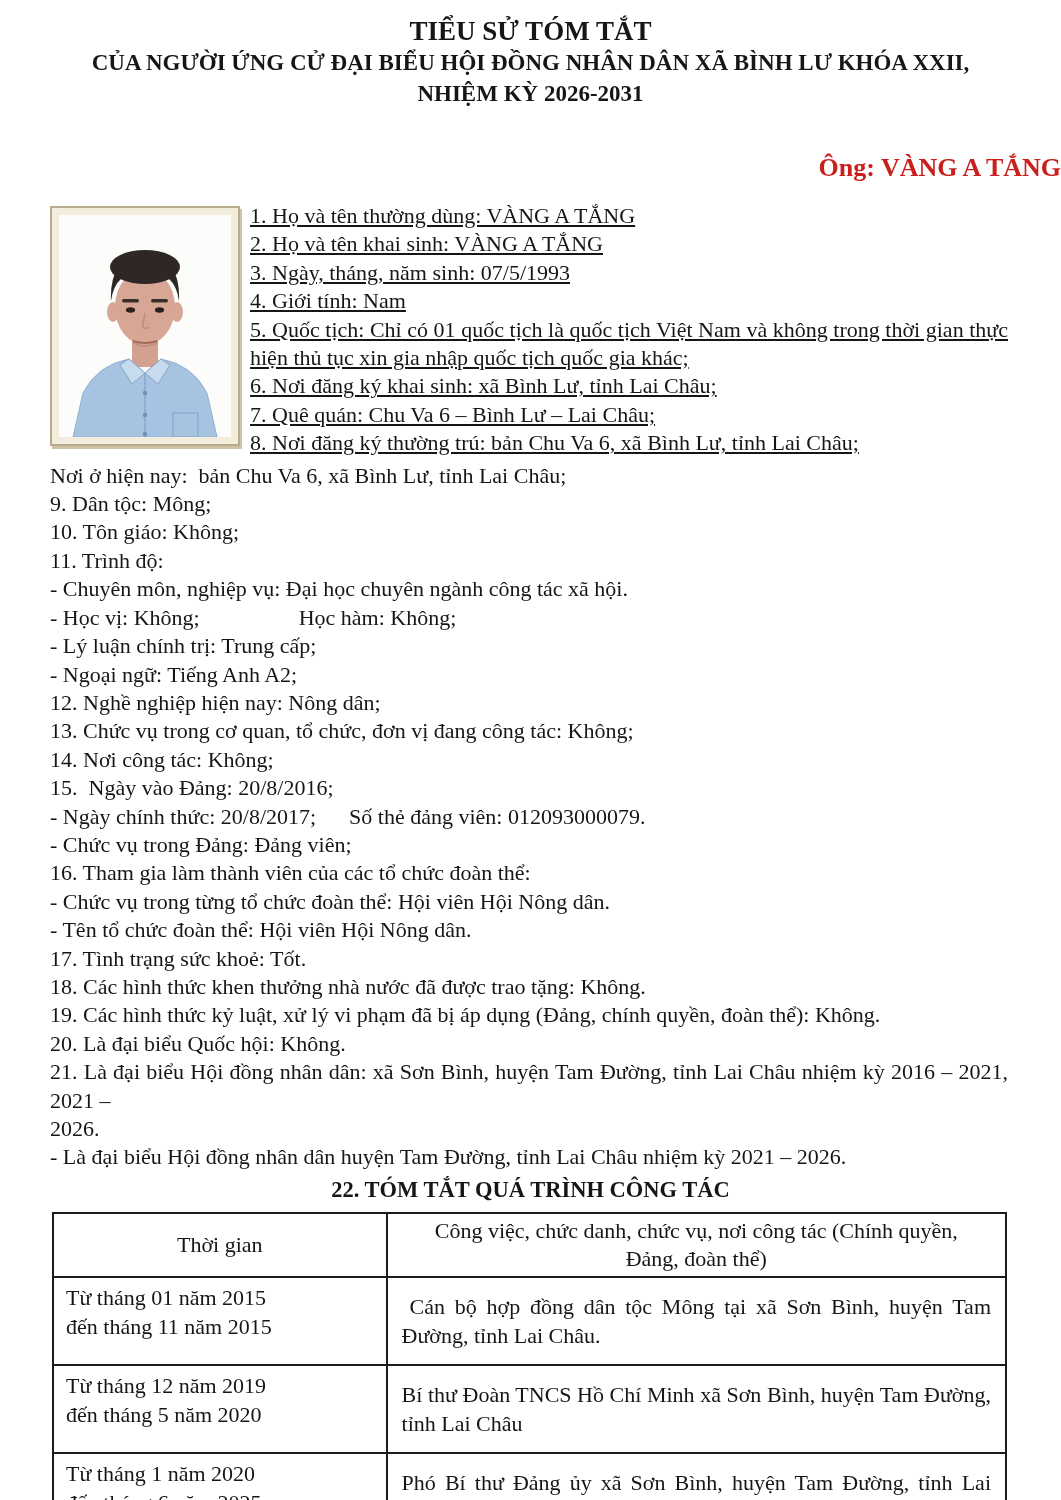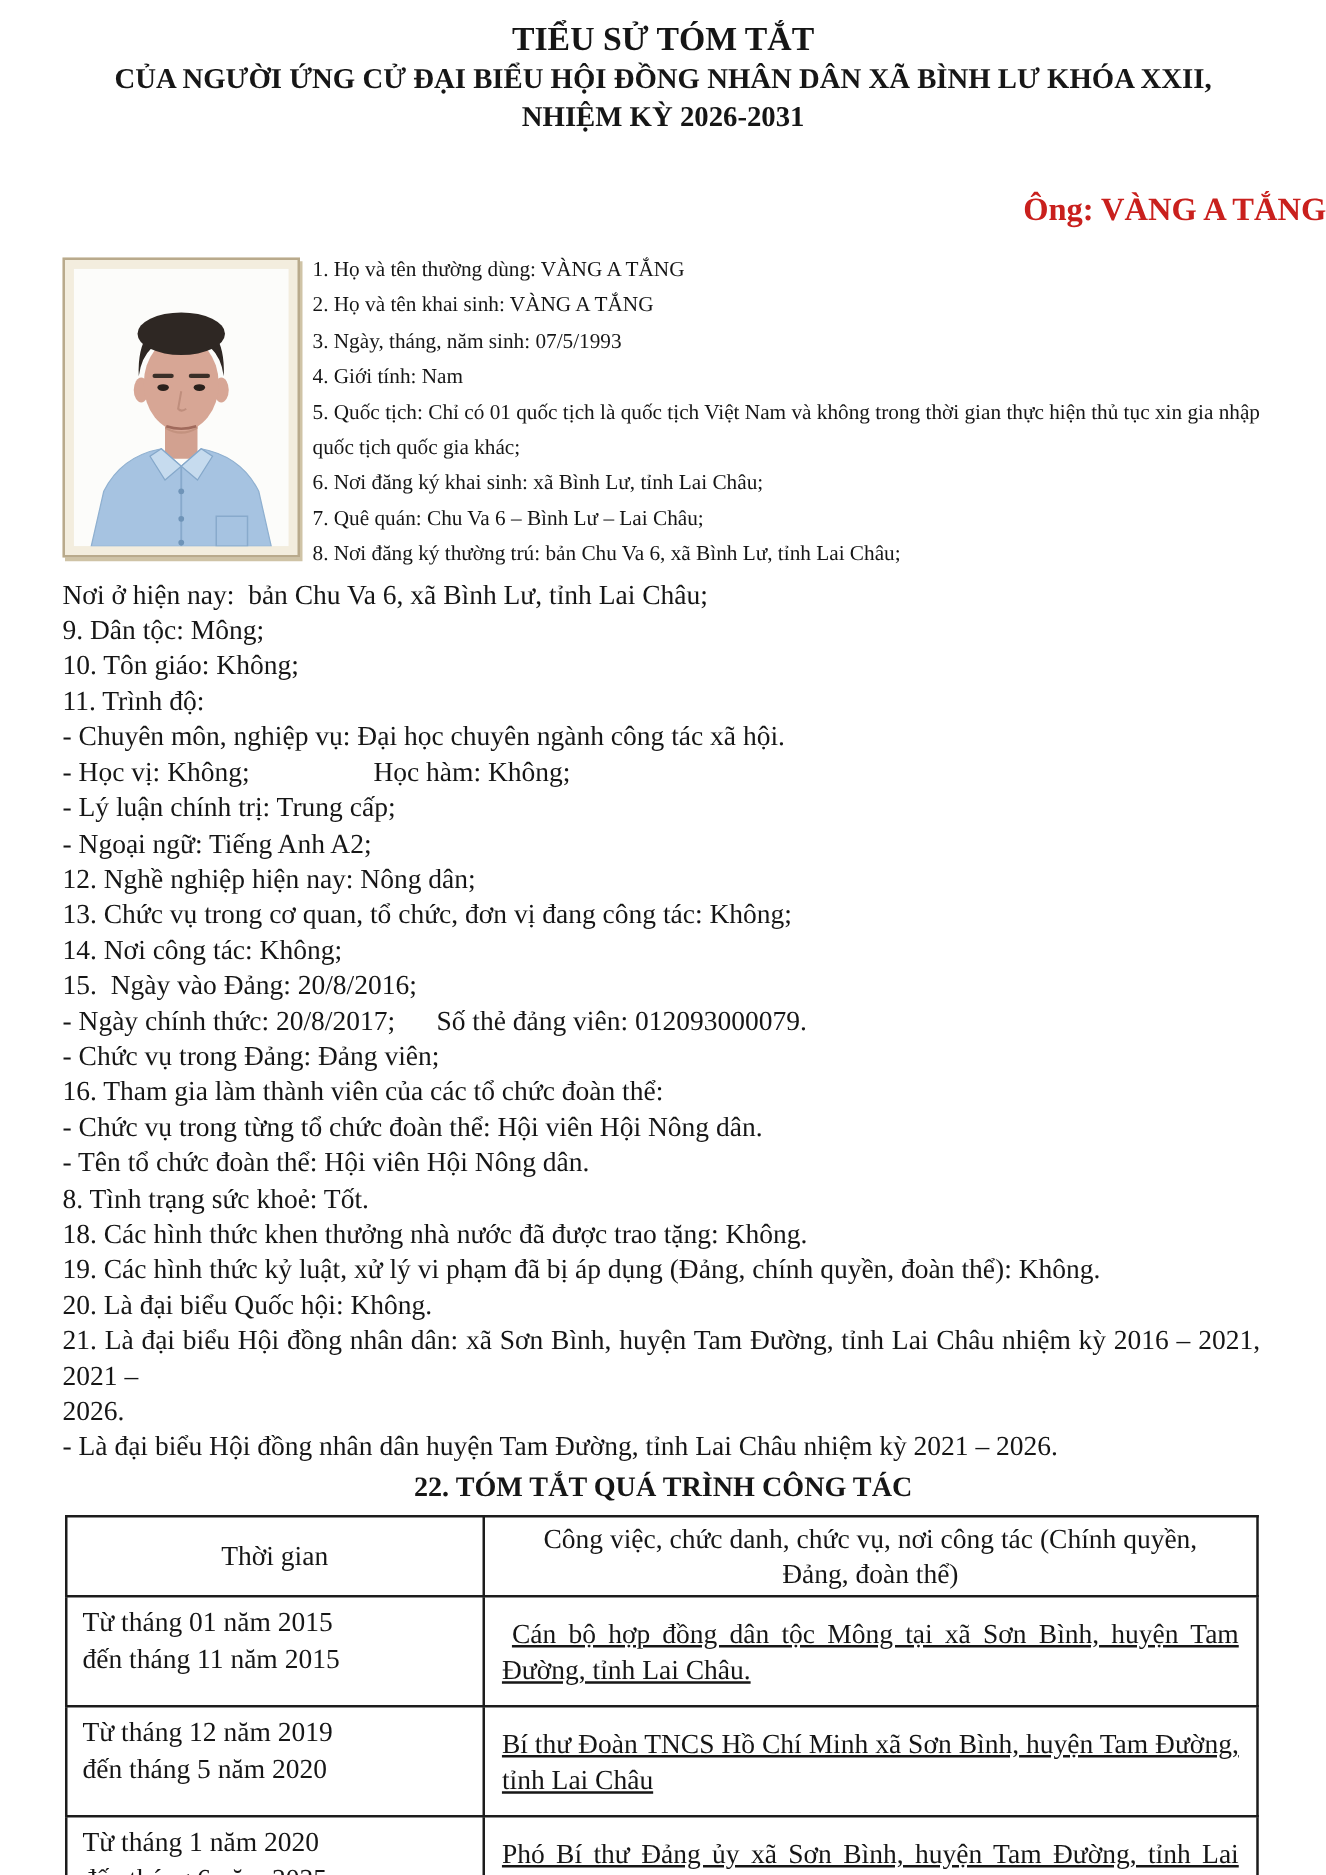--- a/index.html
+++ b/index.html
@@ -26,32 +26,32 @@
     color:var(--accent-red);
   }
   
   .bio-top{display:flex;margin:21px 53px 0 50px;}
   figure.photo{
     flex:none;margin:2px 10px 0 0;padding:7px;width:172px;height:222px;
     border:2px solid var(--frame-tan);background:var(--frame-mat);
     box-shadow:2px 3px 0 #cfc3a6;
   }
   figure.photo svg{display:block;width:172px;height:222px;}
-  .beside{flex:1;font-size:17px;line-height:28.4px;text-align:justify;margin-top:-2px;}
+  .beside{flex:1;font-size:22px;line-height:28.4px;text-align:justify;margin-top:-2px;text-decoration:underline;}
   
   .full{margin:4px 53px 0 50px;font-size:22px;line-height:28.4px;text-align:justify;}
   .full .line:nth-child(23){text-align-last:justify;}
   
   .section-title{margin:4px 0 8px;text-align:center;font-weight:bold;font-size:22.5px;line-height:28px;}
   table.work{border-collapse:collapse;width:955px;margin-left:52px;font-size:22px;}
   table.work col.c1{width:35%;}
   table.work th,table.work td{border:2px solid #1c1c1c;vertical-align:middle;}
   table.work th{font-weight:normal;text-align:center;padding:3px 22px;line-height:28px;height:56px;}
   td.time{padding:2px 8px 20px 12px;line-height:29px;}
-  td.job{padding:14px 14px;line-height:29px;text-align:justify;text-decoration:underline;}
+  td.job{padding:14px 14px;line-height:29px;text-align:justify;}
   td.job.indent{text-indent:8px;}
 </style>
 </head>
 <body>
 
 <div class="page">
 
   <header class="doc-header">
     <div class="t1">TIỂU SỬ TÓM TẮT</div>
     <div class="t2">CỦA NGƯỜI ỨNG CỬ ĐẠI BIỂU HỘI ĐỒNG NHÂN DÂN XÃ BÌNH LƯ KHÓA XXII,</div>
@@ -113,21 +113,21 @@
       <div class="line">- Ngoại ngữ: Tiếng Anh A2;</div>
       <div class="line">12. Nghề nghiệp hiện nay: Nông dân;</div>
       <div class="line">13. Chức vụ trong cơ quan, tổ chức, đơn vị đang công tác: Không;</div>
       <div class="line">14. Nơi công tác: Không;</div>
       <div class="line">15.&nbsp; Ngày vào Đảng: 20/8/2016;</div>
       <div class="line">- Ngày chính thức: 20/8/2017;&nbsp;&nbsp;&nbsp;&nbsp;&nbsp;&nbsp;Số thẻ đảng viên: 012093000079.</div>
       <div class="line">- Chức vụ trong Đảng: Đảng viên;</div>
       <div class="line">16. Tham gia làm thành viên của các tổ chức đoàn thể:</div>
       <div class="line">- Chức vụ trong từng tổ chức đoàn thể: Hội viên Hội Nông dân.</div>
       <div class="line">- Tên tổ chức đoàn thể: Hội viên Hội Nông dân.</div>
-      <div class="line">8. Tình trạng sức khoẻ: Tốt.</div>
+      <div class="line">17. Tình trạng sức khoẻ: Tốt.</div>
       <div class="line">18. Các hình thức khen thưởng nhà nước đã được trao tặng: Không.</div>
       <div class="line">19. Các hình thức kỷ luật, xử lý vi phạm đã bị áp dụng (Đảng, chính quyền, đoàn thể): Không.</div>
       <div class="line">20. Là đại biểu Quốc hội: Không.</div>
       <div class="line">21. Là đại biểu Hội đồng nhân dân: xã Sơn Bình, huyện Tam Đường, tỉnh Lai Châu nhiệm kỳ 2016 – 2021, 2021 –</div>
       <div class="line">2026.</div>
       <div class="line">- Là đại biểu Hội đồng nhân dân huyện Tam Đường, tỉnh Lai Châu nhiệm kỳ 2021 – 2026.</div>
     </section>
 
   <div class="section-title">22. TÓM TẮT QUÁ TRÌNH CÔNG TÁC</div>
 

